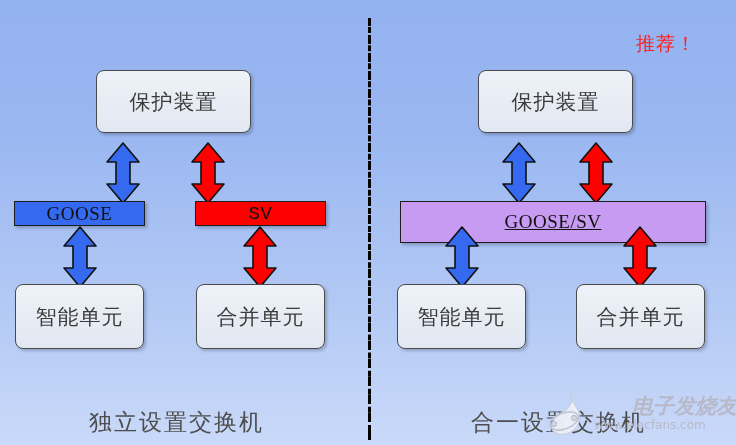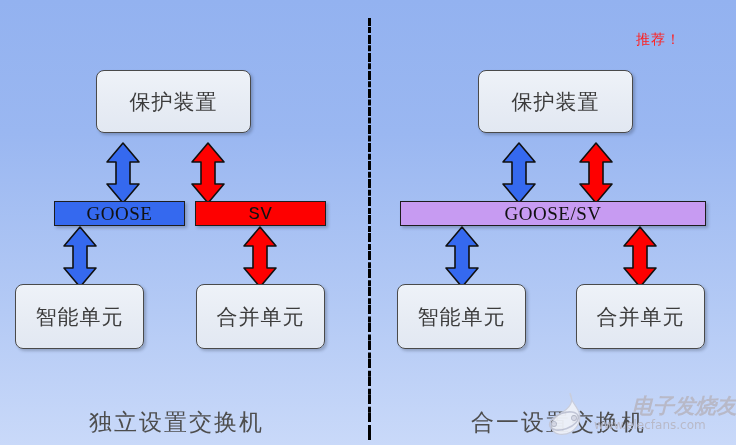--- a/index.html
+++ b/index.html
@@ -79,21 +79,21 @@
   .caption {
     position: absolute;
     color: #4d4d4d;
     font-size: 23px;
     letter-spacing: 2px;
     white-space: nowrap;
   }
   .badge {
     position: absolute;
     color: #ff2020;
-    font-size: 14px;
+    font-size: 19px;
     letter-spacing: 1px;
     white-space: nowrap;
     font-family: Liberation Sans, sans-serif;
   }
 
   
   .watermark {
     position: absolute;
     right: 6px;
     bottom: 6px;
@@ -138,21 +138,21 @@
   <div class="node" style="left:96px; top:70px; width:155px; height:63px;">保护装置</div>
 
   <svg class="arrow" style="left:105px; top:142px;" width="36" height="62" viewBox="0 0 36 62">
     <polygon points="18,1 34,20 25,20 25,42 34,42 18,61 2,42 11,42 11,20 2,20" fill="#3569ef" stroke="#101010" stroke-width="1.6" stroke-linejoin="round"></polygon>
   </svg>
 
   <svg class="arrow" style="left:190px; top:142px;" width="36" height="62" viewBox="0 0 36 62">
     <polygon points="18,1 34,20 25,20 25,42 34,42 18,61 2,42 11,42 11,20 2,20" fill="#fe0000" stroke="#101010" stroke-width="1.6" stroke-linejoin="round"></polygon>
   </svg>
 
-  <div class="bus bus-goose" style="left:14px; top:201px; width:131px; height:25px;margin-left:40px;">GOOSE</div>
+  <div class="bus bus-goose" style="left:14px; top:201px; width:131px; height:25px;">GOOSE</div>
 
   <div class="bus bus-sv" style="left:195px; top:201px; width:131px; height:25px;font-family:Liberation Mono, monospace;">SV</div>
 
   <svg class="arrow" style="left:62px; top:226px;" width="36" height="62" viewBox="0 0 36 62">
     <polygon points="18,1 34,20 25,20 25,42 34,42 18,61 2,42 11,42 11,20 2,20" fill="#3569ef" stroke="#101010" stroke-width="1.6" stroke-linejoin="round"></polygon>
   </svg>
 
   <svg class="arrow" style="left:242px; top:226px;" width="36" height="62" viewBox="0 0 36 62">
     <polygon points="18,1 34,20 25,20 25,42 34,42 18,61 2,42 11,42 11,20 2,20" fill="#fe0000" stroke="#101010" stroke-width="1.6" stroke-linejoin="round"></polygon>
   </svg>
@@ -166,21 +166,21 @@
   <div class="node" style="left:478px; top:70px; width:155px; height:63px;">保护装置</div>
 
   <svg class="arrow" style="left:501px; top:142px;" width="36" height="62" viewBox="0 0 36 62">
     <polygon points="18,1 34,20 25,20 25,42 34,42 18,61 2,42 11,42 11,20 2,20" fill="#3569ef" stroke="#101010" stroke-width="1.6" stroke-linejoin="round"></polygon>
   </svg>
 
   <svg class="arrow" style="left:578px; top:142px;" width="36" height="62" viewBox="0 0 36 62">
     <polygon points="18,1 34,20 25,20 25,42 34,42 18,61 2,42 11,42 11,20 2,20" fill="#fe0000" stroke="#101010" stroke-width="1.6" stroke-linejoin="round"></polygon>
   </svg>
 
-  <div class="bus bus-both" style="left:400px; top:201px; width:306px; height:25px;">GOOSE/SV</div>
+  <div class="bus bus-both" style="left:400px; top:201px; width:306px; height:42px;text-decoration:underline;">GOOSE/SV</div>
 
   <svg class="arrow" style="left:444px; top:226px;" width="36" height="62" viewBox="0 0 36 62">
     <polygon points="18,1 34,20 25,20 25,42 34,42 18,61 2,42 11,42 11,20 2,20" fill="#3569ef" stroke="#101010" stroke-width="1.6" stroke-linejoin="round"></polygon>
   </svg>
 
   <svg class="arrow" style="left:622px; top:226px;" width="36" height="62" viewBox="0 0 36 62">
     <polygon points="18,1 34,20 25,20 25,42 34,42 18,61 2,42 11,42 11,20 2,20" fill="#fe0000" stroke="#101010" stroke-width="1.6" stroke-linejoin="round"></polygon>
   </svg>
 
   <div class="node" style="left:397px; top:284px; width:129px; height:65px;">智能单元</div>

